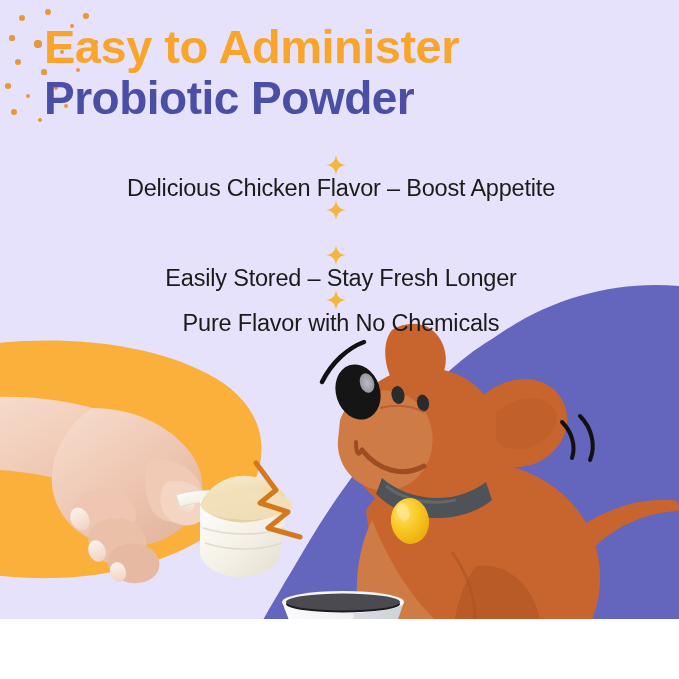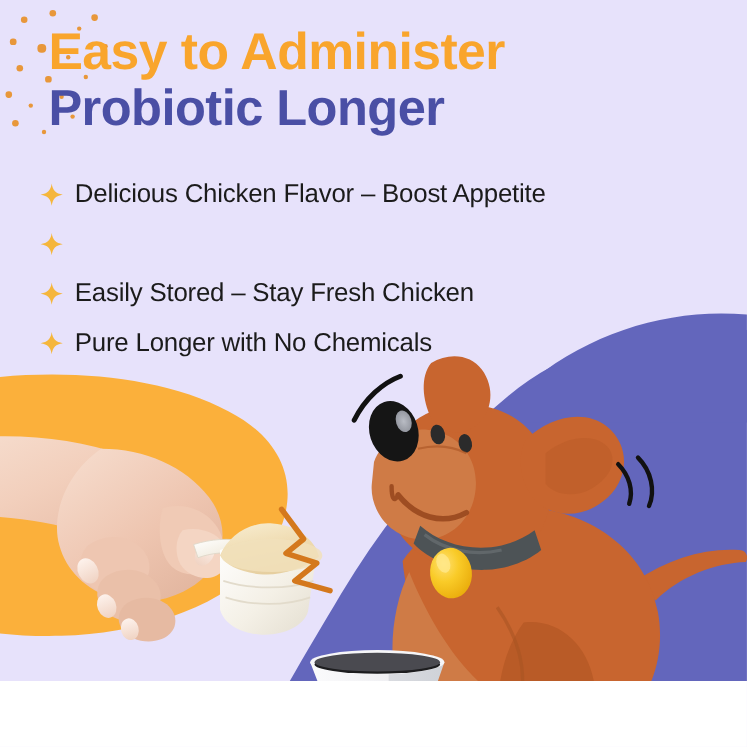--- a/index.html
+++ b/index.html
@@ -66,20 +66,21 @@
   .bullets {
     position: absolute;
     left: 36px;
     top: 154px;
     width: 610px;
   }
   .bullet-row {
     display: flex;
     align-items: center;
     height: 45px;
+    flex-direction: column;
   }
   .bullet-star {
     flex: 0 0 auto;
     width: 22px;
     height: 22px;
     margin-right: 10px;
     display: block;
   }
   .bullet-text {
     font-size: 23.5px;
@@ -350,21 +351,21 @@
       <span class="dot" style="left: 25.8px; top: 93.8px; width: 4.4px; height: 4.4px; background: rgb(232, 151, 58);"></span>
       <span class="dot" style="left: 54px; top: 86px; width: 4px; height: 4px; background: rgb(232, 151, 58);"></span>
       <span class="dot" style="left: 75.6px; top: 67.6px; width: 4.8px; height: 4.8px; background: rgb(232, 151, 58);"></span>
       <span class="dot" style="left: 11px; top: 109px; width: 6px; height: 6px; background: rgb(232, 151, 58);"></span>
       <span class="dot" style="left: 37.8px; top: 117.8px; width: 4.4px; height: 4.4px; background: rgb(232, 151, 58);"></span>
       <span class="dot" style="left: 63.6px; top: 103.6px; width: 4.8px; height: 4.8px; background: rgb(232, 151, 58);"></span>
     </div>
 
   <div class="headline">
     <div class="headline-line l1">Easy to Administer</div>
-    <div class="headline-line l2">Probiotic Longer</div>
+    <div class="headline-line l2">Probiotic Powder</div>
   </div>
 
   <div class="bullets">
 
     <div class="bullet-row">
       <svg class="bullet-star" viewBox="0 0 24 24">
         <path d="M12 1 C13 8 16 11 23 12 C16 13 13 16 12 23 C11 16 8 13 1 12 C8 11 11 8 12 1 Z" fill="#f5b63c"></path>
       </svg>
       <span class="bullet-text">Delicious Chicken Flavor – Boost Appetite</span>
     </div>
@@ -372,25 +373,25 @@
     <div class="bullet-row">
       <svg class="bullet-star" viewBox="0 0 24 24">
         <path d="M12 1 C13 8 16 11 23 12 C16 13 13 16 12 23 C11 16 8 13 1 12 C8 11 11 8 12 1 Z" fill="#f5b63c"></path>
       </svg>
     </div>
 
     <div class="bullet-row">
       <svg class="bullet-star" viewBox="0 0 24 24">
         <path d="M12 1 C13 8 16 11 23 12 C16 13 13 16 12 23 C11 16 8 13 1 12 C8 11 11 8 12 1 Z" fill="#f5b63c"></path>
       </svg>
-      <span class="bullet-text">Easily Stored – Stay Fresh Chicken</span>
+      <span class="bullet-text">Easily Stored – Stay Fresh Longer</span>
     </div>
 
     <div class="bullet-row">
       <svg class="bullet-star" viewBox="0 0 24 24">
         <path d="M12 1 C13 8 16 11 23 12 C16 13 13 16 12 23 C11 16 8 13 1 12 C8 11 11 8 12 1 Z" fill="#f5b63c"></path>
       </svg>
-      <span class="bullet-text">Pure Longer with No Chemicals</span>
+      <span class="bullet-text">Pure Flavor with No Chemicals</span>
     </div>
 
   </div>
 
 </div>
 
 </body></html>

